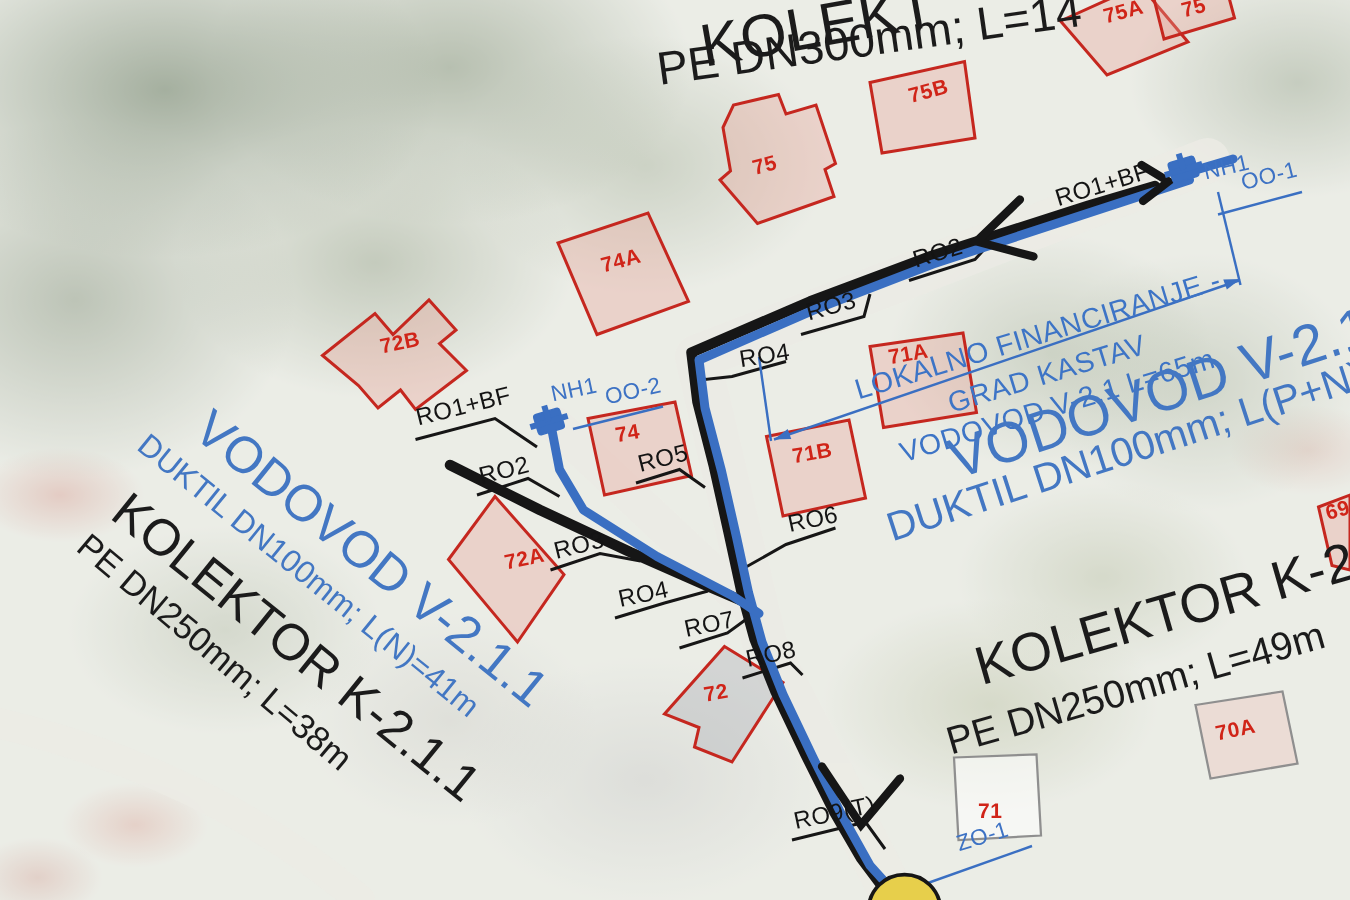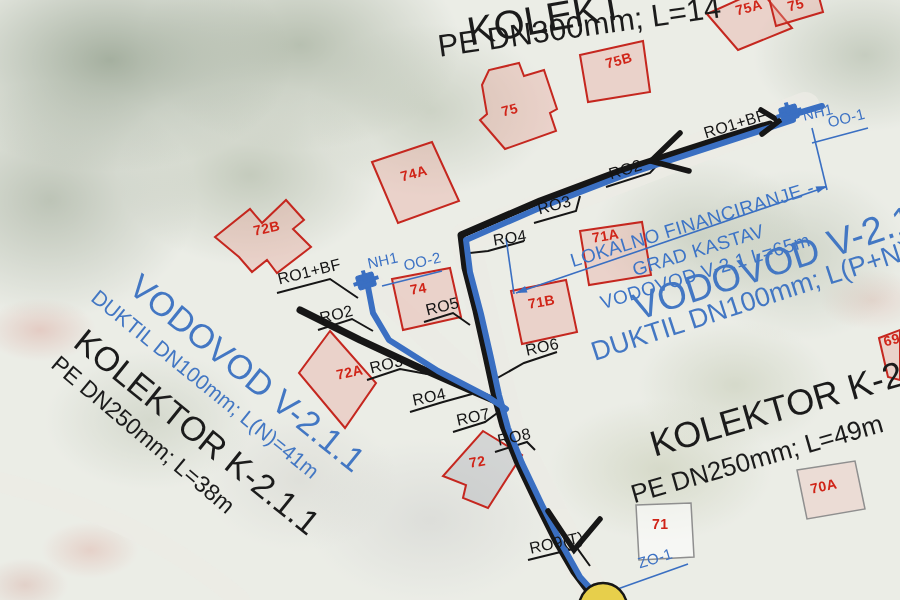--- a/index.html
+++ b/index.html
@@ -154,21 +154,21 @@
   <div class="lbl bld" style="left:786px;top:0px;transform:rotate(-15deg);">75</div>
   <div class="lbl bld" style="left:604px;top:57px;transform:rotate(-15deg);">75B</div>
   <div class="lbl bld" style="left:500px;top:105px;transform:rotate(-15deg);">75</div>
   <div class="lbl bld" style="left:399px;top:170px;transform:rotate(-15deg);">74A</div>
   <div class="lbl bld" style="left:252px;top:224px;transform:rotate(-12deg);">72B</div>
   <div class="lbl bld" style="left:409px;top:283px;transform:rotate(-10deg);">74</div>
   <div class="lbl bld" style="left:591px;top:231px;transform:rotate(-10deg);">71A</div>
   <div class="lbl bld" style="left:527px;top:297px;transform:rotate(-10deg);">71B</div>
   <div class="lbl bld" style="left:335px;top:368px;transform:rotate(-12deg);">72A</div>
   <div class="lbl bld" style="left:468px;top:456px;transform:rotate(-10deg);">72</div>
-  <div class="lbl bld" style="left:652px;top:517px;">71</div>
+  <div class="lbl bld" style="left:652px;top:533px;">71</div>
   <div class="lbl bld" style="left:809px;top:482px;transform:rotate(-12deg);">70A</div>
   <div class="lbl bld" style="left:882px;top:335px;transform:rotate(-15deg);">69</div>
 
   <div class="lbl ro" style="left:702px;top:126px;transform:rotate(-17deg);">RO1+BF</div>
   <div class="lbl ro" style="left:607px;top:167px;transform:rotate(-17deg);">RO2</div>
   <div class="lbl ro" style="left:536px;top:202px;transform:rotate(-15deg);">RO3</div>
   <div class="lbl ro" style="left:492px;top:233px;transform:rotate(-9deg);">RO4</div>
 
   <div class="lbl ro" style="left:276px;top:272px;transform:rotate(-14deg);">RO1+BF</div>
   <div class="lbl ro" style="left:318px;top:311px;transform:rotate(-14deg);">RO2</div>

